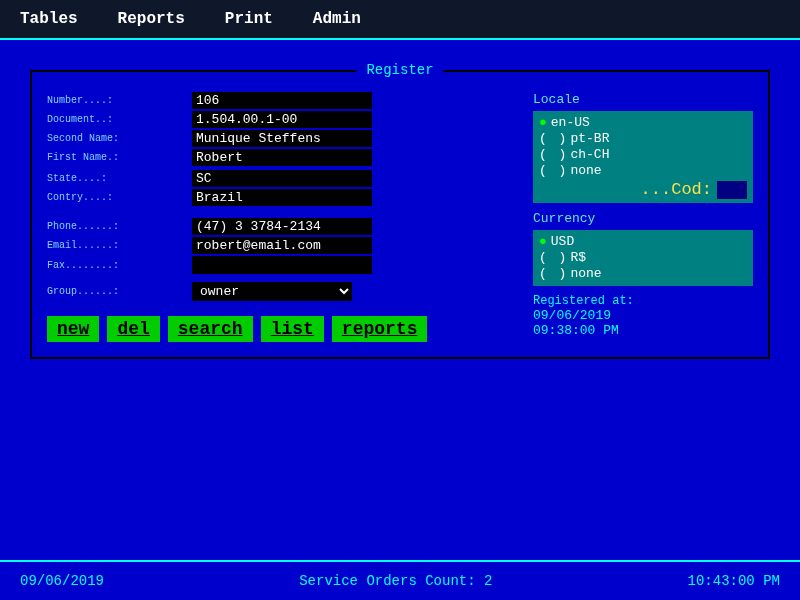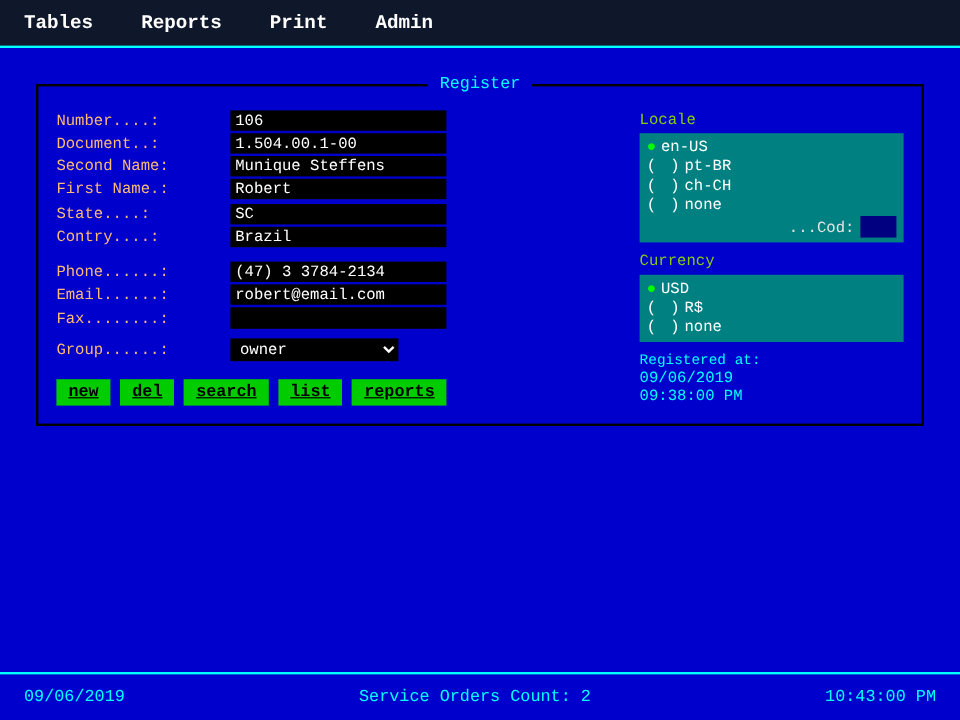--- a/index.html
+++ b/index.html
@@ -70,23 +70,23 @@
       width: 220px;
     }
 
     
     .field-row {
       display: flex;
       margin-bottom: 2px;
       align-items: center;
     }
     .field-label {
-      color: #fdba74;
+      color: #7dd3fc;
       min-width: 145px;
-      font-size: 13px;
+      font-size: 10px;
     }
     .field-value {
       background: #000000;
       color: #ffffff;
       padding: 1px 4px;
       min-width: 180px;
       font-size: 13px;
       font-family: 'Courier New', Courier, monospace;
     }
     .field-value-empty {
@@ -96,21 +96,21 @@
       min-width: 180px;
       height: 18px;
       font-size: 13px;
     }
 
     
     .spacer { height: 10px; }
 
     
     .section-title {
-      color: #84cc16;
+      color: #5eead4;
       font-size: 13px;
       margin-bottom: 4px;
     }
     .locale-box {
       background: #008080;
       padding: 4px 6px;
       margin-bottom: 8px;
     }
     .locale-option {
       color: #ffffff;
@@ -123,21 +123,21 @@
     }
     .radio-selected { color: #00ff00; font-weight: bold; }
 
     .cod-row {
       display: flex;
       justify-content: flex-end;
       align-items: center;
       gap: 5px;
       margin-top: 2px;
     }
-    .cod-label { color: #e5e5e5; font-size: 13px; }
+    .cod-label { color: #fde047; font-size: 17px; }
     .cod-value {
       background: #000080;
       color: #ffffff;
       width: 30px;
       height: 18px;
       display: inline-block;
     }
 
     
     .currency-box {
@@ -156,37 +156,37 @@
       align-items: center;
       margin-top: 8px;
     }
     .group-select {
       background: #000000;
       color: #ffffff;
       border: none;
       font-family: 'Courier New', Courier, monospace;
       font-size: 13px;
       padding: 1px 4px;
-      width: 140px;
+      width: 160px;
       appearance: auto;
     }
 
     
     #action-buttons {
       display: flex;
       gap: 8px;
       margin-top: 15px;
     }
     .action-btn {
       background: #00cc00;
       color: #000000;
       border: none;
       padding: 3px 10px;
       font-family: 'Courier New', Courier, monospace;
-      font-size: 14px;
+      font-size: 18px;
       font-weight: bold;
       cursor: pointer;
       text-decoration: underline;
     }
 
     
     #status-bar {
       position: absolute;
       bottom: 0;
       left: 0;

